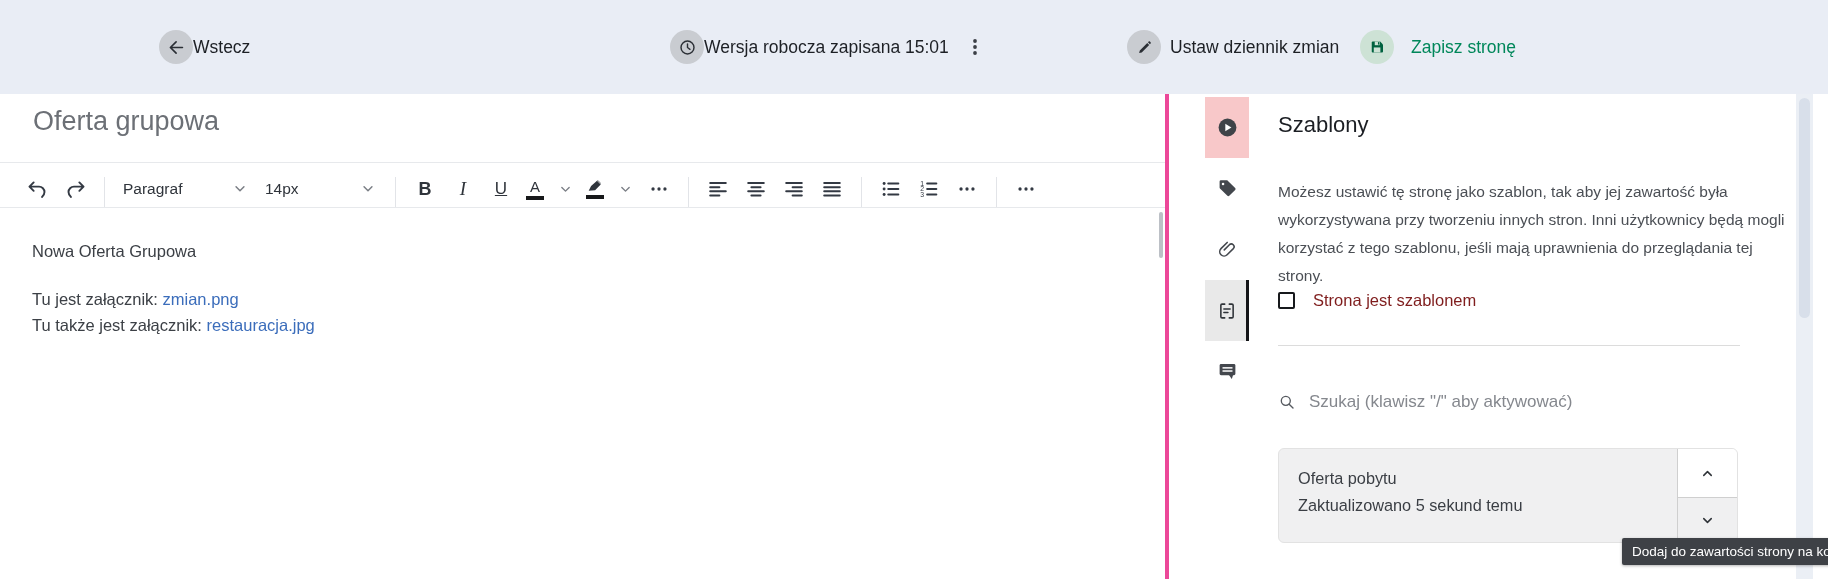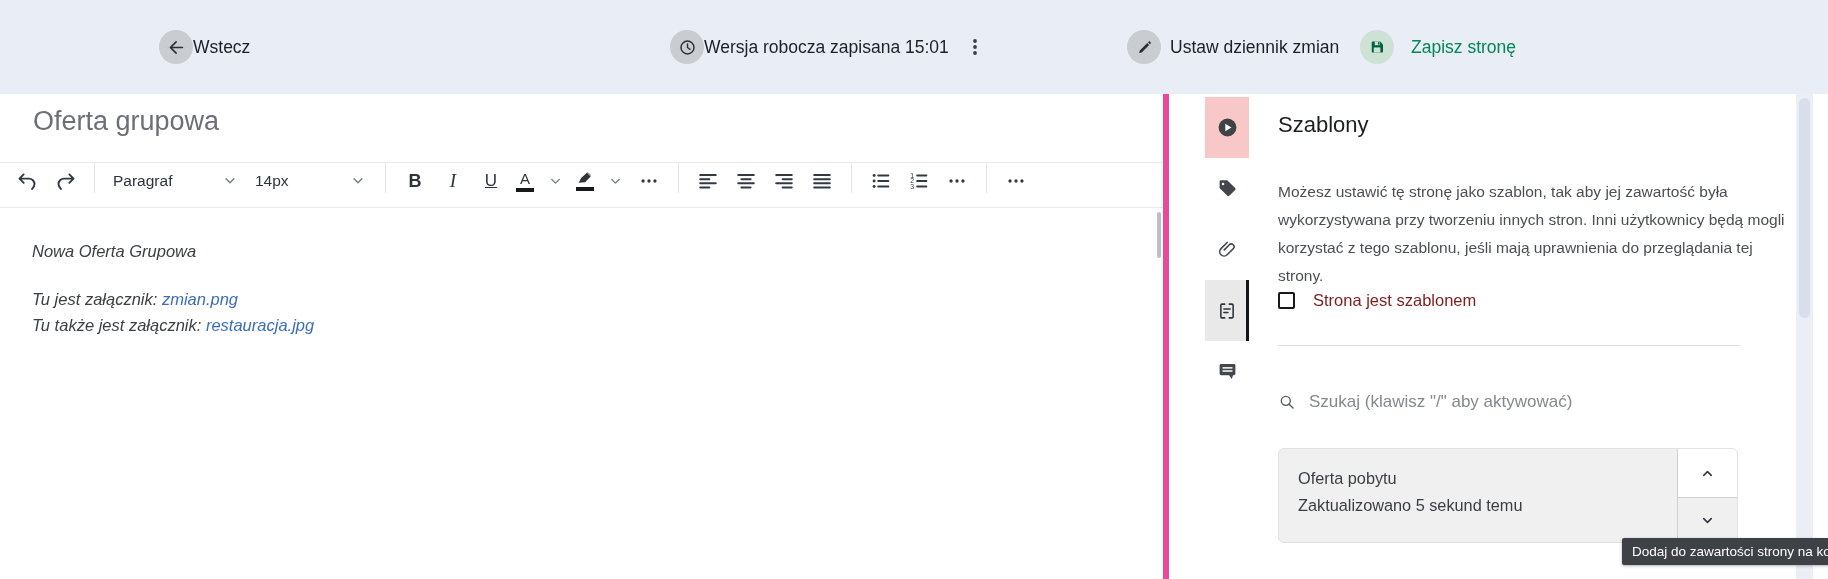--- a/index.html
+++ b/index.html
@@ -13,39 +13,39 @@
   .circ { width:34px; height:34px; border-radius:50%; background:var(--icon-circle); display:flex; align-items:center; justify-content:center; flex:0 0 auto; }
   .circ.green { background:var(--save-circle); }
   .tb-back { left:159px; }
   .tb-draft { left:670px; cursor:default; }
   .tb-kebab { margin-left:14px; display:flex; align-items:center; cursor:pointer; height:34px; padding:0 3px; }
   .tb-changelog { left:1127px; gap:9px; }
   .tb-save { left:1360px; gap:17px; }
   .tb-save .tb-label { color:var(--save-green); }
 
   
-  .editor { position:absolute; left:0; top:94px; width:1169px; height:485px; background:#fff; border-right:6px solid #ec4899; }
+  .editor { position:absolute; left:0; top:94px; width:1169px; height:485px; background:#fff; border-right:4px solid #ec4899; }
   .doc-title { position:absolute; left:33px; top:12px; font-size:27px; color:#6c7076; }
-  .toolbar { position:absolute; left:0; right:0; top:68px; height:46px; border-top:1px solid #e7e9ec; border-bottom:1px solid #e7e9ec; display:flex; align-items:flex-start; padding-left:8px; }
+  .toolbar { position:absolute; left:0; right:0; top:68px; height:46px; border-top:1px solid #e7e9ec; border-bottom:1px solid #e7e9ec; display:flex; align-items:flex-end; padding-left:18px; }
   .tbtn { height:36px; min-width:38px; display:flex; align-items:center; justify-content:center; cursor:pointer; color:#333943; }
   .tbtn.narrow { min-width:30px; }
   .tdiv { width:1px; height:30px; background:#e2e4e8; margin:0 10px; flex:0 0 auto; }
   .dd { height:36px; display:flex; align-items:center; justify-content:space-between; padding:0 10px 0 8px; cursor:pointer; }
   .dd1 { width:142px; }
   .dd2 { width:128px; }
   .dd-label { font-size:15.5px; color:#2f343b; }
   .glyph-b { font-size:18px; font-weight:bold; color:#2f343b; }
   .glyph-i { font-size:19px; font-style:italic; font-family:"Liberation Serif","DejaVu Serif",serif; color:#2f343b; }
   .glyph-u { font-size:17px; text-decoration:underline; color:#2f343b; }
   .colorbtn { display:flex; flex-direction:column; align-items:center; gap:2px; }
   .colorbtn .a { font-size:15px; color:#2f343b; line-height:15px; }
   .colorbar { width:18px; height:4px; background:#17181a; }
   .chev-cell { min-width:22px; }
   .scroll-thumb { position:absolute; right:2px; top:118px; width:4px; height:46px; background:#bcc0c6; border-radius:2px; }
-  .content { position:absolute; left:32px; top:144px; font-size:16.5px; line-height:26px; color:#3c4046; cursor:text;font-style:italic; }
+  .content { position:absolute; left:32px; top:144px; font-size:16.5px; line-height:26px; color:#3c4046; cursor:text; }
   .content .p1 { margin-bottom:22px; }
   .content a { color:var(--link-blue); text-decoration:none; cursor:pointer; }
 
   
   .tabstrip { position:absolute; left:1205px; top:94px; width:44px; height:485px; background:#fff; }
   .tab { position:relative; height:61px; display:flex; align-items:center; justify-content:center; cursor:pointer; }
   .tab:first-child { margin-top:3px; }
   .tab.pink { background:var(--tab-highlight-pink); }
   .tab.selected { background:var(--tab-selected-bg); }
   .tab.selected::after { content:""; position:absolute; right:0; top:0; bottom:0; width:3px; background:#141518; }

